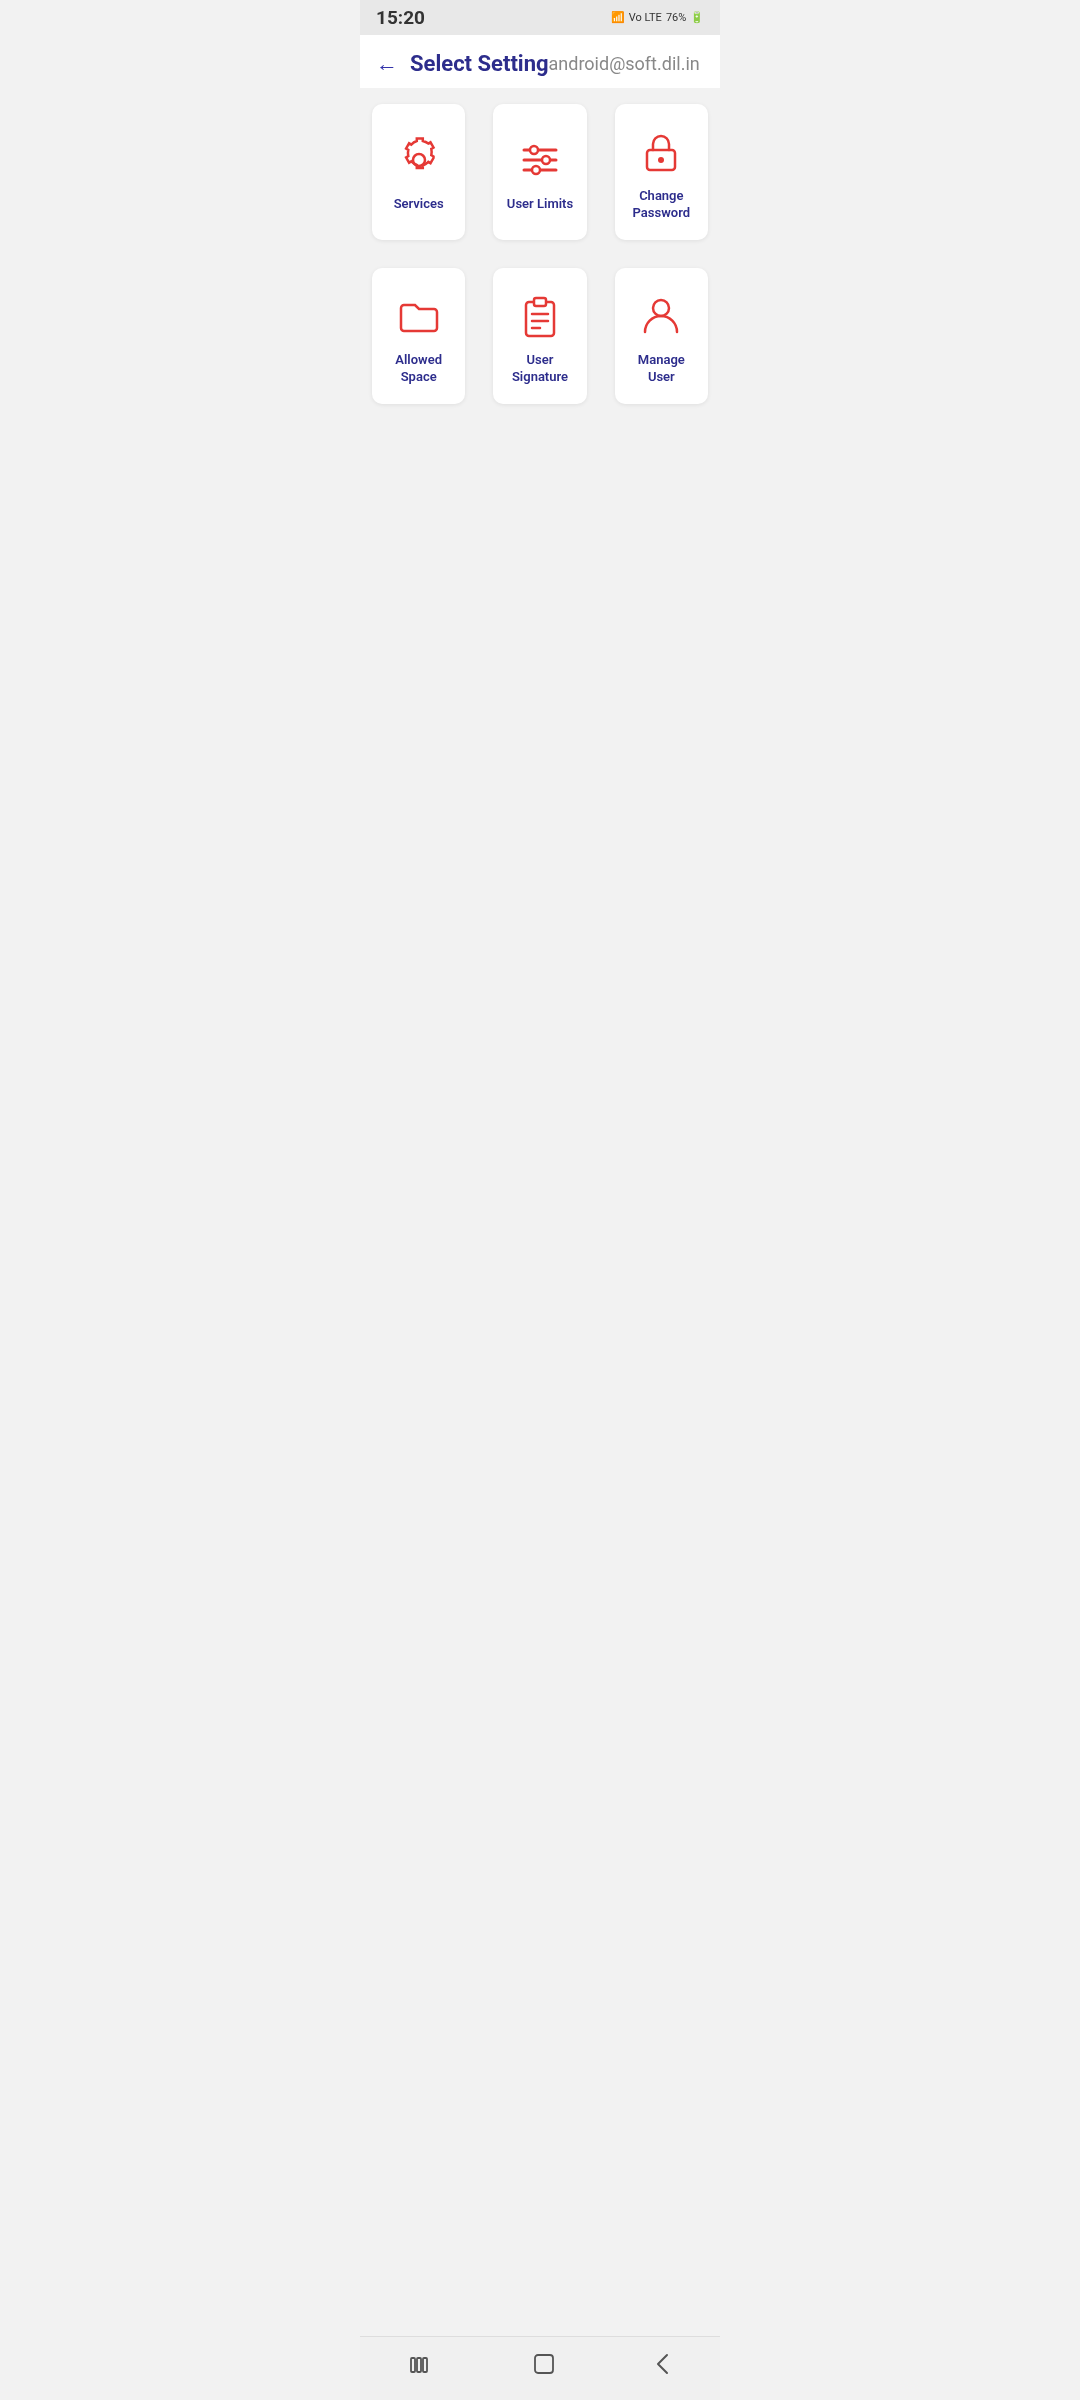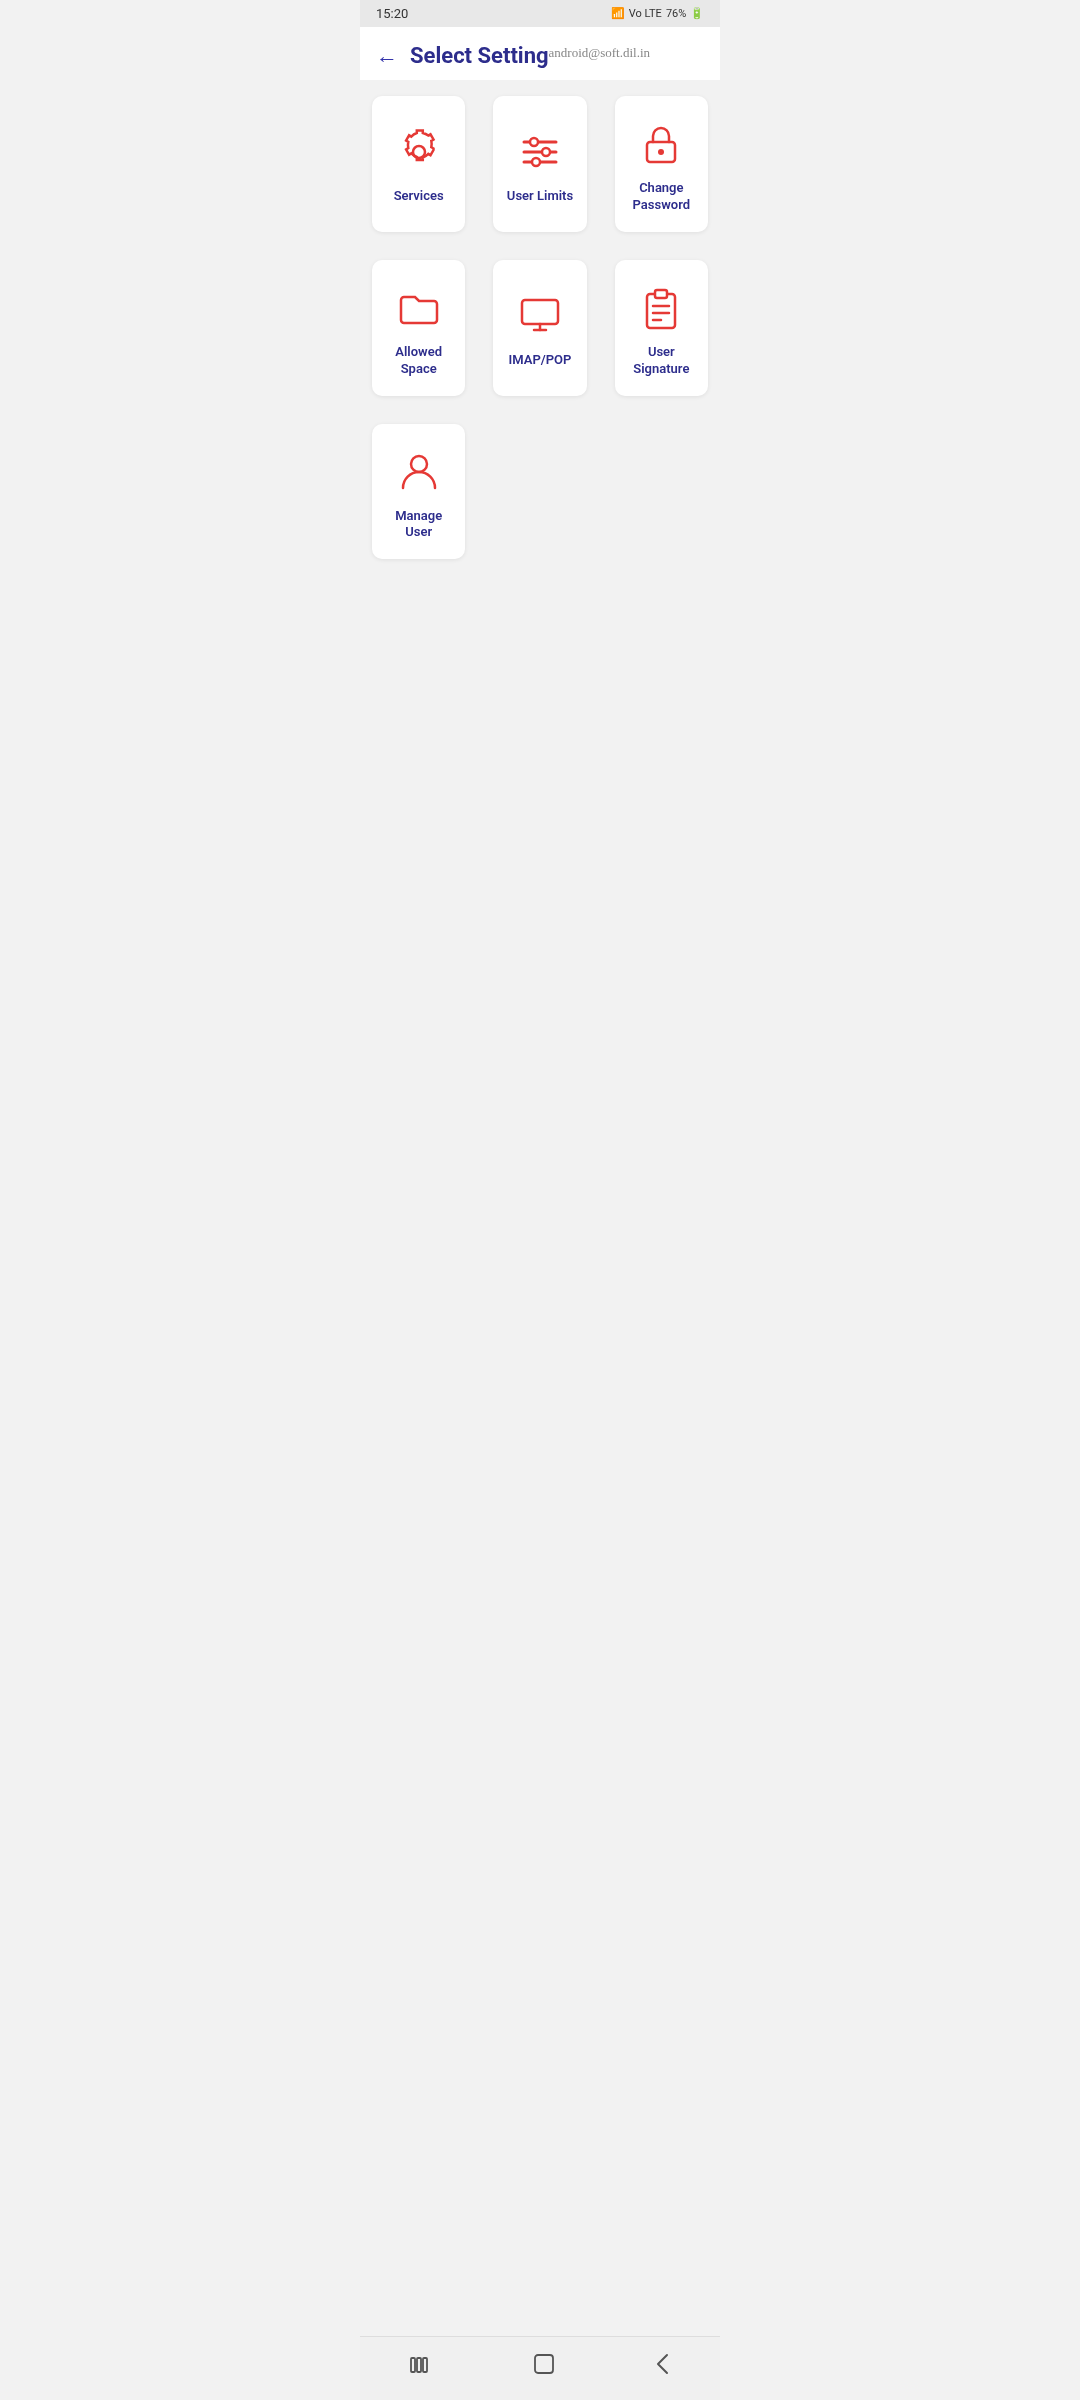--- a/index.html
+++ b/index.html
@@ -21,22 +21,22 @@
       background: #e8e8e8;
       display: flex;
       justify-content: space-between;
       align-items: center;
       padding: 6px 16px;
       font-size: 12px;
       color: #333;
     }
 
     .status-left {
-      font-weight: normal;
-      font-size: 13px;
+      font-weight: bold;
+      font-size: 19px;
     }
 
     .status-right {
       display: flex;
       align-items: center;
       gap: 4px;
       font-size: 11px;
     }
 
     .header {
@@ -60,24 +60,23 @@
       flex-direction: row;
     }
 
     .header-title {
       font-size: 22px;
       font-weight: bold;
       color: #2d2d8c;
     }
 
     .header-subtitle {
-      font-size: 13px;
+      font-size: 18px;
       color: #888;
       margin-top: 2px;
-      font-family: Liberation Serif, serif;
     }
 
     .content {
       padding: 16px 12px;
     }
 
     .grid {
       display: grid;
       grid-template-columns: repeat(3, 1fr);
       gap: 28px;
@@ -197,30 +196,20 @@
         <div class="card-icon">
           <svg width="48" height="48" viewBox="0 0 48 48" fill="none">
       <path d="M6 16v20a3 3 0 0 0 3 3h30a3 3 0 0 0 3-3V20a3 3 0 0 0-3-3H24l-4-4H9a3 3 0 0 0-3 3z" stroke="#e53935" stroke-width="2.5" fill="none"></path>
     </svg>
         </div>
         <span class="card-label">Allowed Space</span>
       </div>
       <div class="card">
         <div class="card-icon">
           <svg width="48" height="48" viewBox="0 0 48 48" fill="none">
-      <rect x="6" y="8" width="36" height="24" rx="3" stroke="#e53935" stroke-width="2.5" fill="none"></rect>
-      <line x1="18" y1="38" x2="30" y2="38" stroke="#e53935" stroke-width="2.5" stroke-linecap="round"></line>
-      <line x1="24" y1="32" x2="24" y2="38" stroke="#e53935" stroke-width="2.5" stroke-linecap="round"></line>
-    </svg>
-        </div>
-        <span class="card-label">IMAP/POP</span>
-      </div>
-      <div class="card">
-        <div class="card-icon">
-          <svg width="48" height="48" viewBox="0 0 48 48" fill="none">
       <rect x="10" y="10" width="28" height="34" rx="3" stroke="#e53935" stroke-width="2.5" fill="none"></rect>
       <rect x="18" y="6" width="12" height="8" rx="2" stroke="#e53935" stroke-width="2.5" fill="white"></rect>
       <line x1="16" y1="22" x2="32" y2="22" stroke="#e53935" stroke-width="2.5" stroke-linecap="round"></line>
       <line x1="16" y1="29" x2="32" y2="29" stroke="#e53935" stroke-width="2.5" stroke-linecap="round"></line>
       <line x1="16" y1="36" x2="24" y2="36" stroke="#e53935" stroke-width="2.5" stroke-linecap="round"></line>
     </svg>
         </div>
         <span class="card-label">User Signature</span>
       </div>
       <div class="card">

